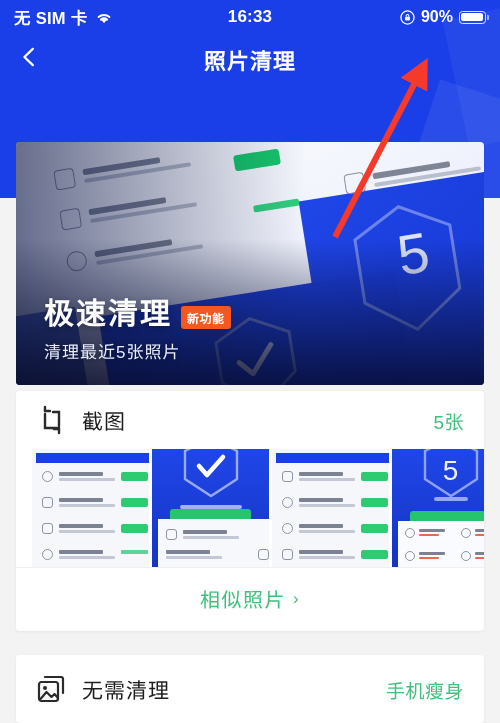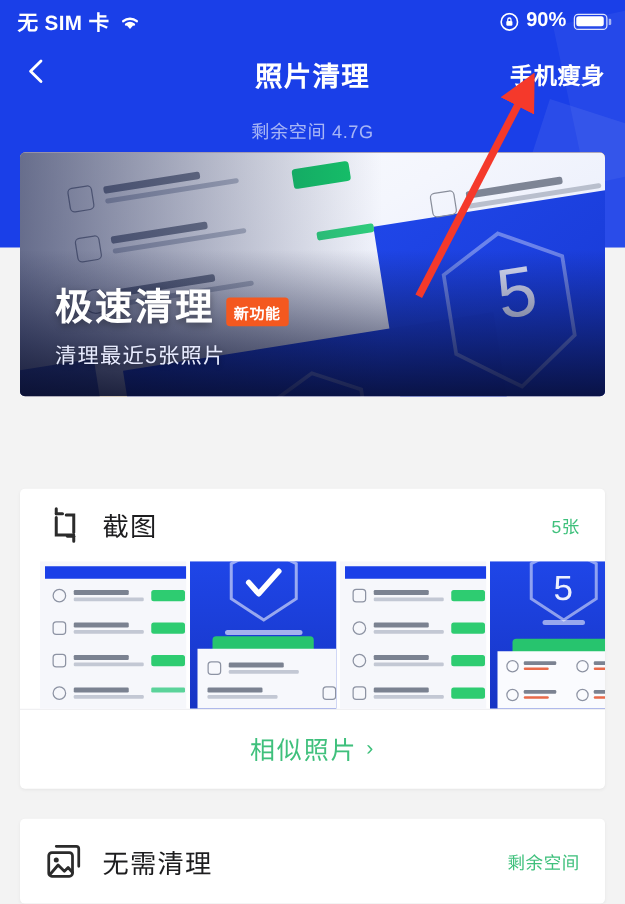--- a/index.html
+++ b/index.html
@@ -88,25 +88,25 @@
   }
 
   
   .hdr-deco { position: absolute; top:0; left:0; width:500px; height:198px; overflow:hidden; z-index:1; }
   .hdr-deco span { position:absolute; background: rgba(255,255,255,.07); display:block; }
   .hd1 { width:120px; height:110px; left:420px; top:95px; transform: rotate(18deg); }
   .hd2 { width:90px; height:130px; left:455px; top:10px; transform: rotate(-12deg); background: rgba(255,255,255,.05)!important; }
 
   
   .banner {
-    position: absolute; left: 16px; top: 122px;
-    width: 468px; height: 195px;
+    position: absolute; left: 16px; top: 142px;
+    width: 468px; height: 243px;
     border-radius: 4px;
     overflow: hidden;
-    background: #a16207;
+    background: #0f766e;
     z-index: 3;
     cursor: pointer;
   }
   .banner-art { position: absolute; inset: 0; overflow: hidden; }
   
   .sheet {
     position: absolute;
     background: linear-gradient(160deg,#ffffff 0%,#f4f6fd 45%,#dfe5fa 100%);
     transform-origin: center;
   }
@@ -183,21 +183,21 @@
   }
   #card-screenshots { top: 391px; height: 240px; }
   #card-similar { top: 655px; height: 68px; }
 
   .card-head {
     height: 58px; display:flex; align-items:center;
     padding: 0 20px;
   }
   .card-head .ic { width: 32px; height: 30px; margin-right: 14px; flex:none; }
   .card-title { font-size:21px; color:#1d1d1f; letter-spacing:1px; }
-  .card-meta { margin-left:auto; font-size:14px; color:#3fc07c; letter-spacing:.5px;text-align:center; }
+  .card-meta { margin-left:auto; font-size:19px; color:#3fc07c; letter-spacing:.5px;text-align:center; }
 
   .thumbs { display:flex; gap:3px; padding:0 0 0 0; height:118px; overflow:hidden; }
   .thumb { width:117px; height:118px; position:relative; overflow:hidden; background:#f6f7fb; flex:none; }
   .thumb:first-child { margin-left:16px; }
   
   .t-topbar { position:absolute; left:4px; right:0; top:4px; height:10px; background:#1a3fe8; }
   .mrow { position:absolute; left:10px; right:8px; display:flex; align-items:center; gap:6px; }
   .m-ic { width:11px;height:11px;border:1.2px solid #8d93a3;border-radius:3px;flex:none;}
   .m-ic.rd{border-radius:50%;}
   .m-tx b{display:block;width:44px;height:3.4px;background:#7b8291;border-radius:1px;margin-bottom:2.5px;}
@@ -248,20 +248,21 @@
     <div class="sb-left">
       <span class="carrier">无 SIM 卡</span>
       <span class="wifi-ic">
         <svg viewBox="0 0 20 15" width="20" height="15">
           <path d="M10 13.2l2.6-3.1a3.9 3.9 0 0 0-5.2 0L10 13.2z" fill="#fff"></path>
           <path d="M4.6 6.9a8.4 8.4 0 0 1 10.8 0" stroke="#fff" stroke-width="2" fill="none" stroke-linecap="round"></path>
           <path d="M6.9 9.6a5 5 0 0 1 6.2 0" stroke="#fff" stroke-width="2" fill="none" stroke-linecap="round"></path>
         </svg>
       </span>
     </div>
+    <div class="sb-center">16:33</div>
     <div class="sb-right">
       <span class="lock-ic">
         <svg viewBox="0 0 16 16" width="15" height="15">
           <circle cx="8" cy="8" r="7" fill="none" stroke="#fff" stroke-width="1.4"></circle>
           <rect x="5.4" y="7.2" width="5.2" height="4" rx="1" fill="#fff"></rect>
           <path d="M6.6 7.2V6.1a1.4 1.4 0 0 1 2.8 0v1.1" fill="none" stroke="#fff" stroke-width="1.1"></path>
         </svg>
       </span>
       <span>90%</span>
       <span class="batt">
@@ -272,24 +273,22 @@
 
   <div class="navbar">
     <div class="nav-back">
       <span>
         <svg viewBox="0 0 24 24" width="26" height="26">
           <path d="M15.5 4.5L7.8 12l7.7 7.5" fill="none" stroke="#fff" stroke-width="2.1" stroke-linecap="round" stroke-linejoin="round"></path>
         </svg>
       </span>
     </div>
     <div class="nav-title">照片清理</div>
-    <div class="nav-right">手机瘦身</div>
   </div>
 
-  <div class="storage-line">剩余空间 4.7G</div>
 
   <div class="banner" id="promo-banner">
     <div class="banner-art">
       <div class="sheet sheet-main"></div>
       <div class="blue-card bc1"></div>
       <div class="blue-card bc2"></div>
       <div class="blue-card bc3"></div>
 
       <div class="frow" style="left:38px; top:18px;">
         <span class="fic"></span>
@@ -523,21 +522,21 @@
     <div class="card-head" style="height:68px;">
       <span class="sim-ic">
         <svg viewBox="0 0 32 30" width="32" height="30">
           <path d="M9 3h16a2 2 0 0 1 2 2v14" fill="none" stroke="#2b2b2b" stroke-width="2.2" stroke-linecap="round"></path>
           <rect x="3" y="8" width="19" height="19" rx="2.5" fill="none" stroke="#2b2b2b" stroke-width="2.2"></rect>
           <circle cx="9" cy="14" r="2" fill="#2b2b2b"></circle>
           <path d="M4.5 25l6-7 5 5 3-3 3.5 4" fill="none" stroke="#2b2b2b" stroke-width="2.2" stroke-linejoin="round" stroke-linecap="round"></path>
         </svg>
       </span>
       <span class="card-title">无需清理</span>
-      <span class="card-meta">剩余空间</span>
+      <span class="card-meta">手机瘦身</span>
     </div>
   </div>
 
   <svg style="position:absolute; left:0; top:0; width:500px; height:723px; pointer-events:none; z-index:20;">
     <defs>
       <marker id="arrowhead" markerWidth="5" markerHeight="5" refX="2.2" refY="2.5" orient="auto">
         <path d="M0 0 L5 2.5 L0 5 z" fill="#f5392b"></path>
       </marker>
     </defs>
     <line x1="335" y1="237" x2="420" y2="73" stroke="#f5392b" stroke-width="6" marker-end="url(#arrowhead)"></line>

